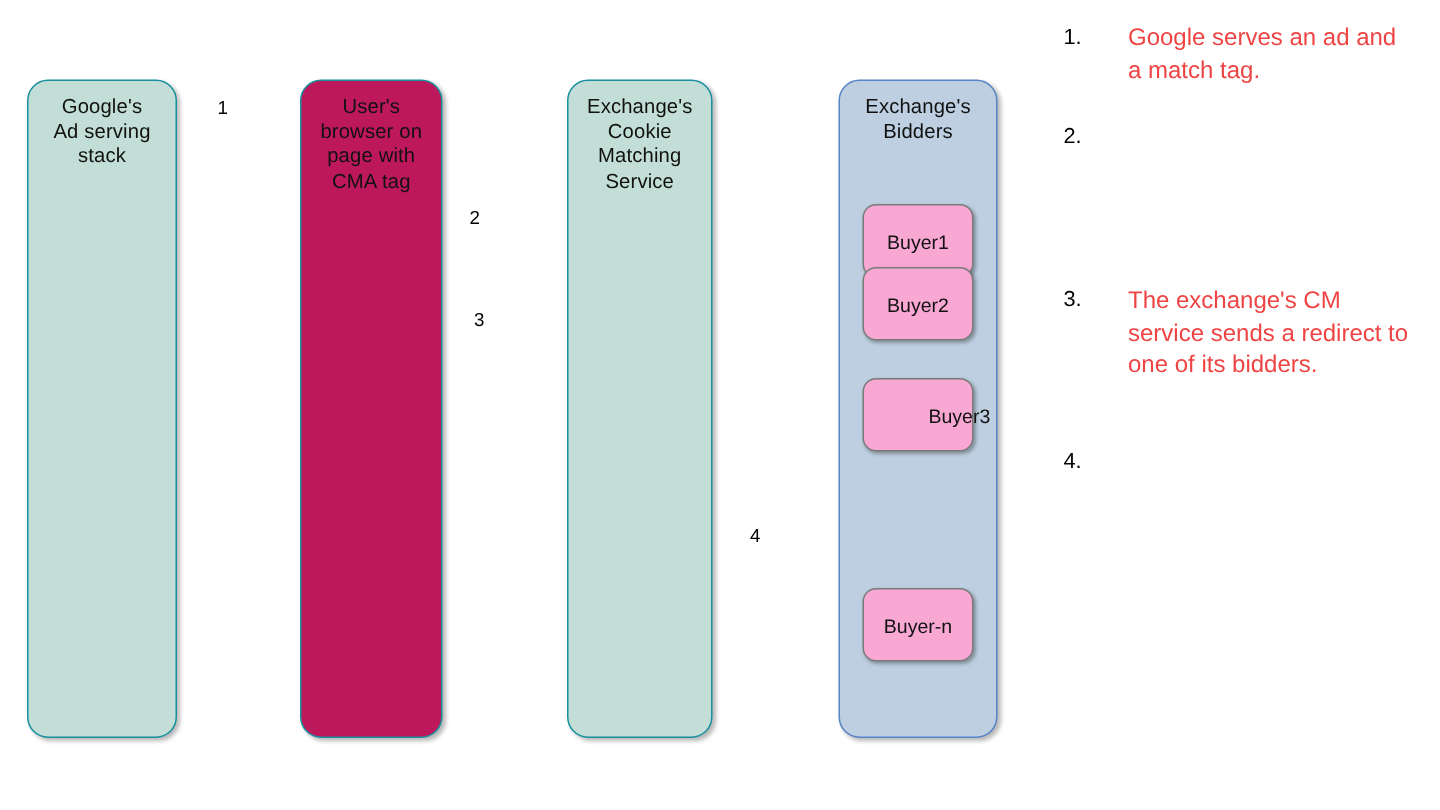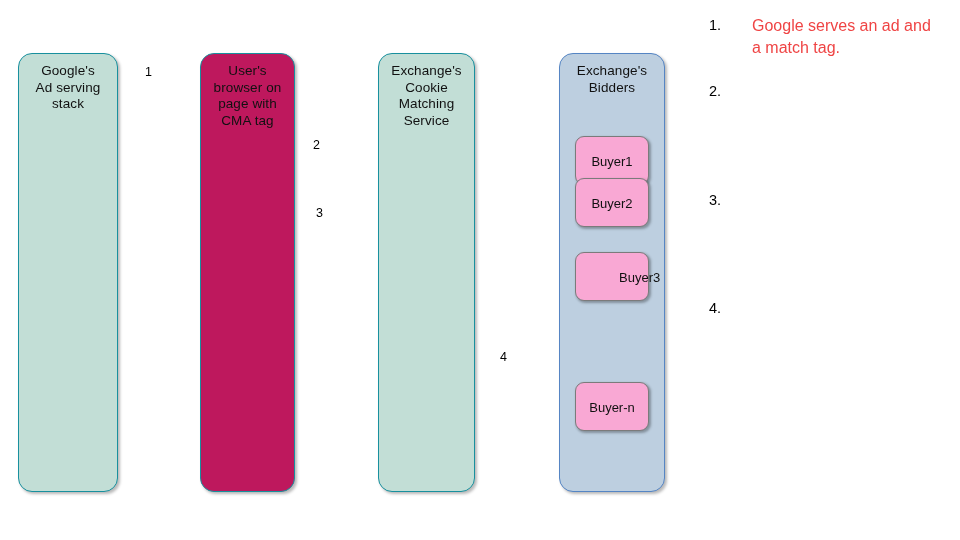--- a/index.html
+++ b/index.html
@@ -183,39 +183,40 @@
     </div>
 
     <div class="buyer" style="left:15px;top:124px;width:74px;height:49px;">
       <span class="buyer-label">Buyer2</span>
     </div>
 
     <div class="buyer" style="left:15px;top:198px;width:74px;height:49px;padding-left:43px;">
       <span class="buyer-label">Buyer3</span>
     </div>
 
-    <div class="buyer" style="left:15px;top:328px;width:74px;height:49px;text-align:center;">
+    <div class="buyer" style="left:15px;top:338px;width:74px;height:49px;text-align:center;">
       <span class="buyer-label">Buyer-n</span>
     </div>
   </div>
 
 </div>
 
 <div id="steps">
 
   <div class="step" style="top:15px;">
     <span class="num">1.</span>
     <span class="txt">Google serves an ad and a match tag.</span>
   </div>
 
   <div class="step" style="top:81px;">
     <span class="num">2.</span>
   </div>
 
   <div class="step" style="top:190px;">
     <span class="num">3.</span>
+    <span class="txt">The exchange's CM service sends a redirect to one of its bidders.</span>
   </div>
 
   <div class="step" style="top:298px;">
     <span class="num">4.</span>
   </div>
 
 </div>
 
 </body></html>

